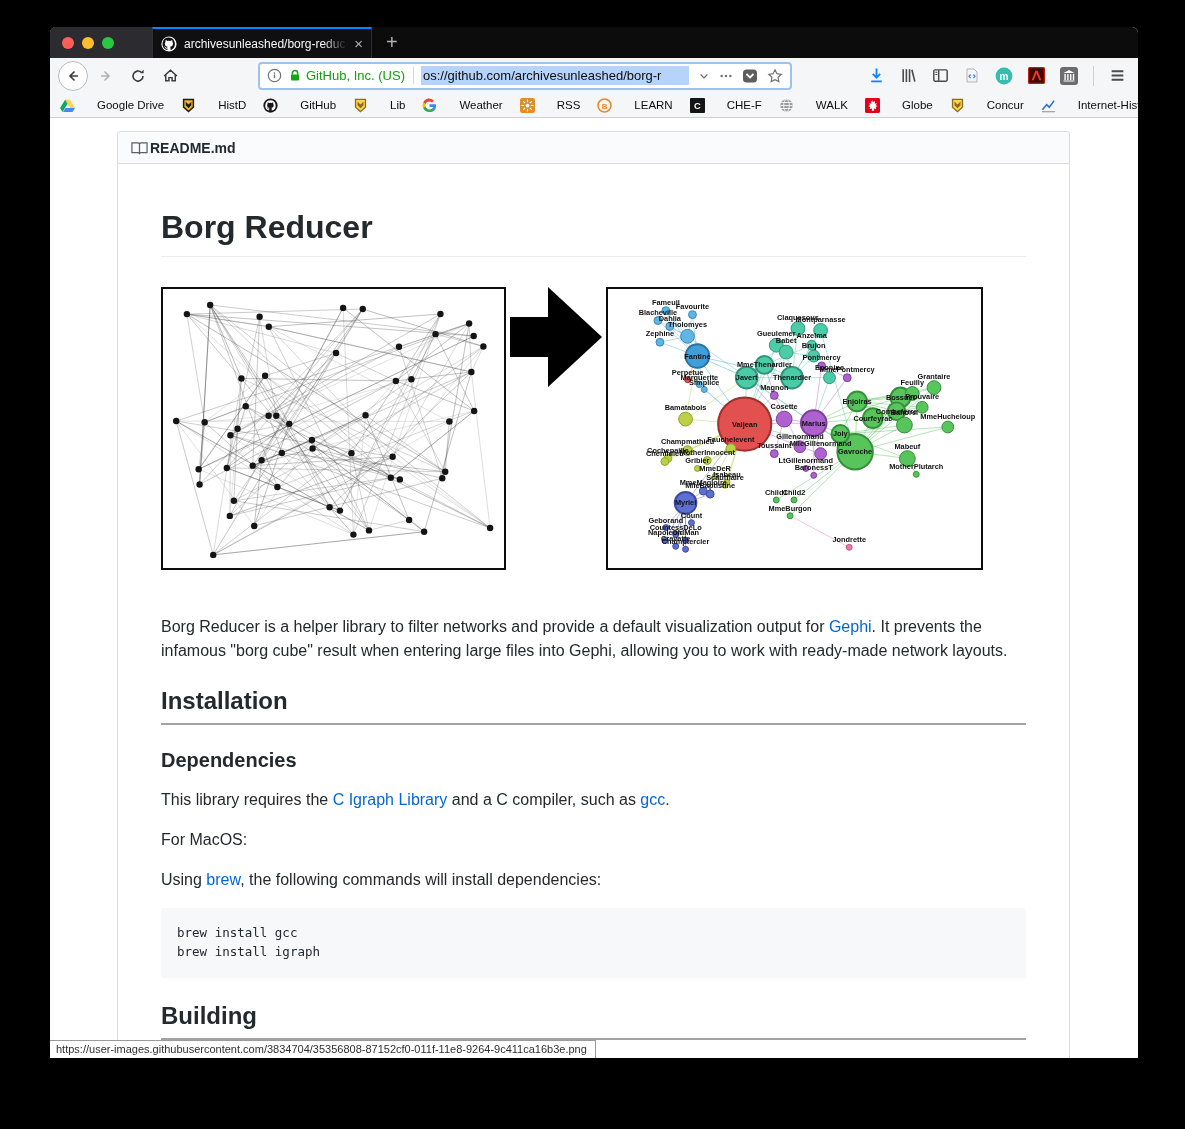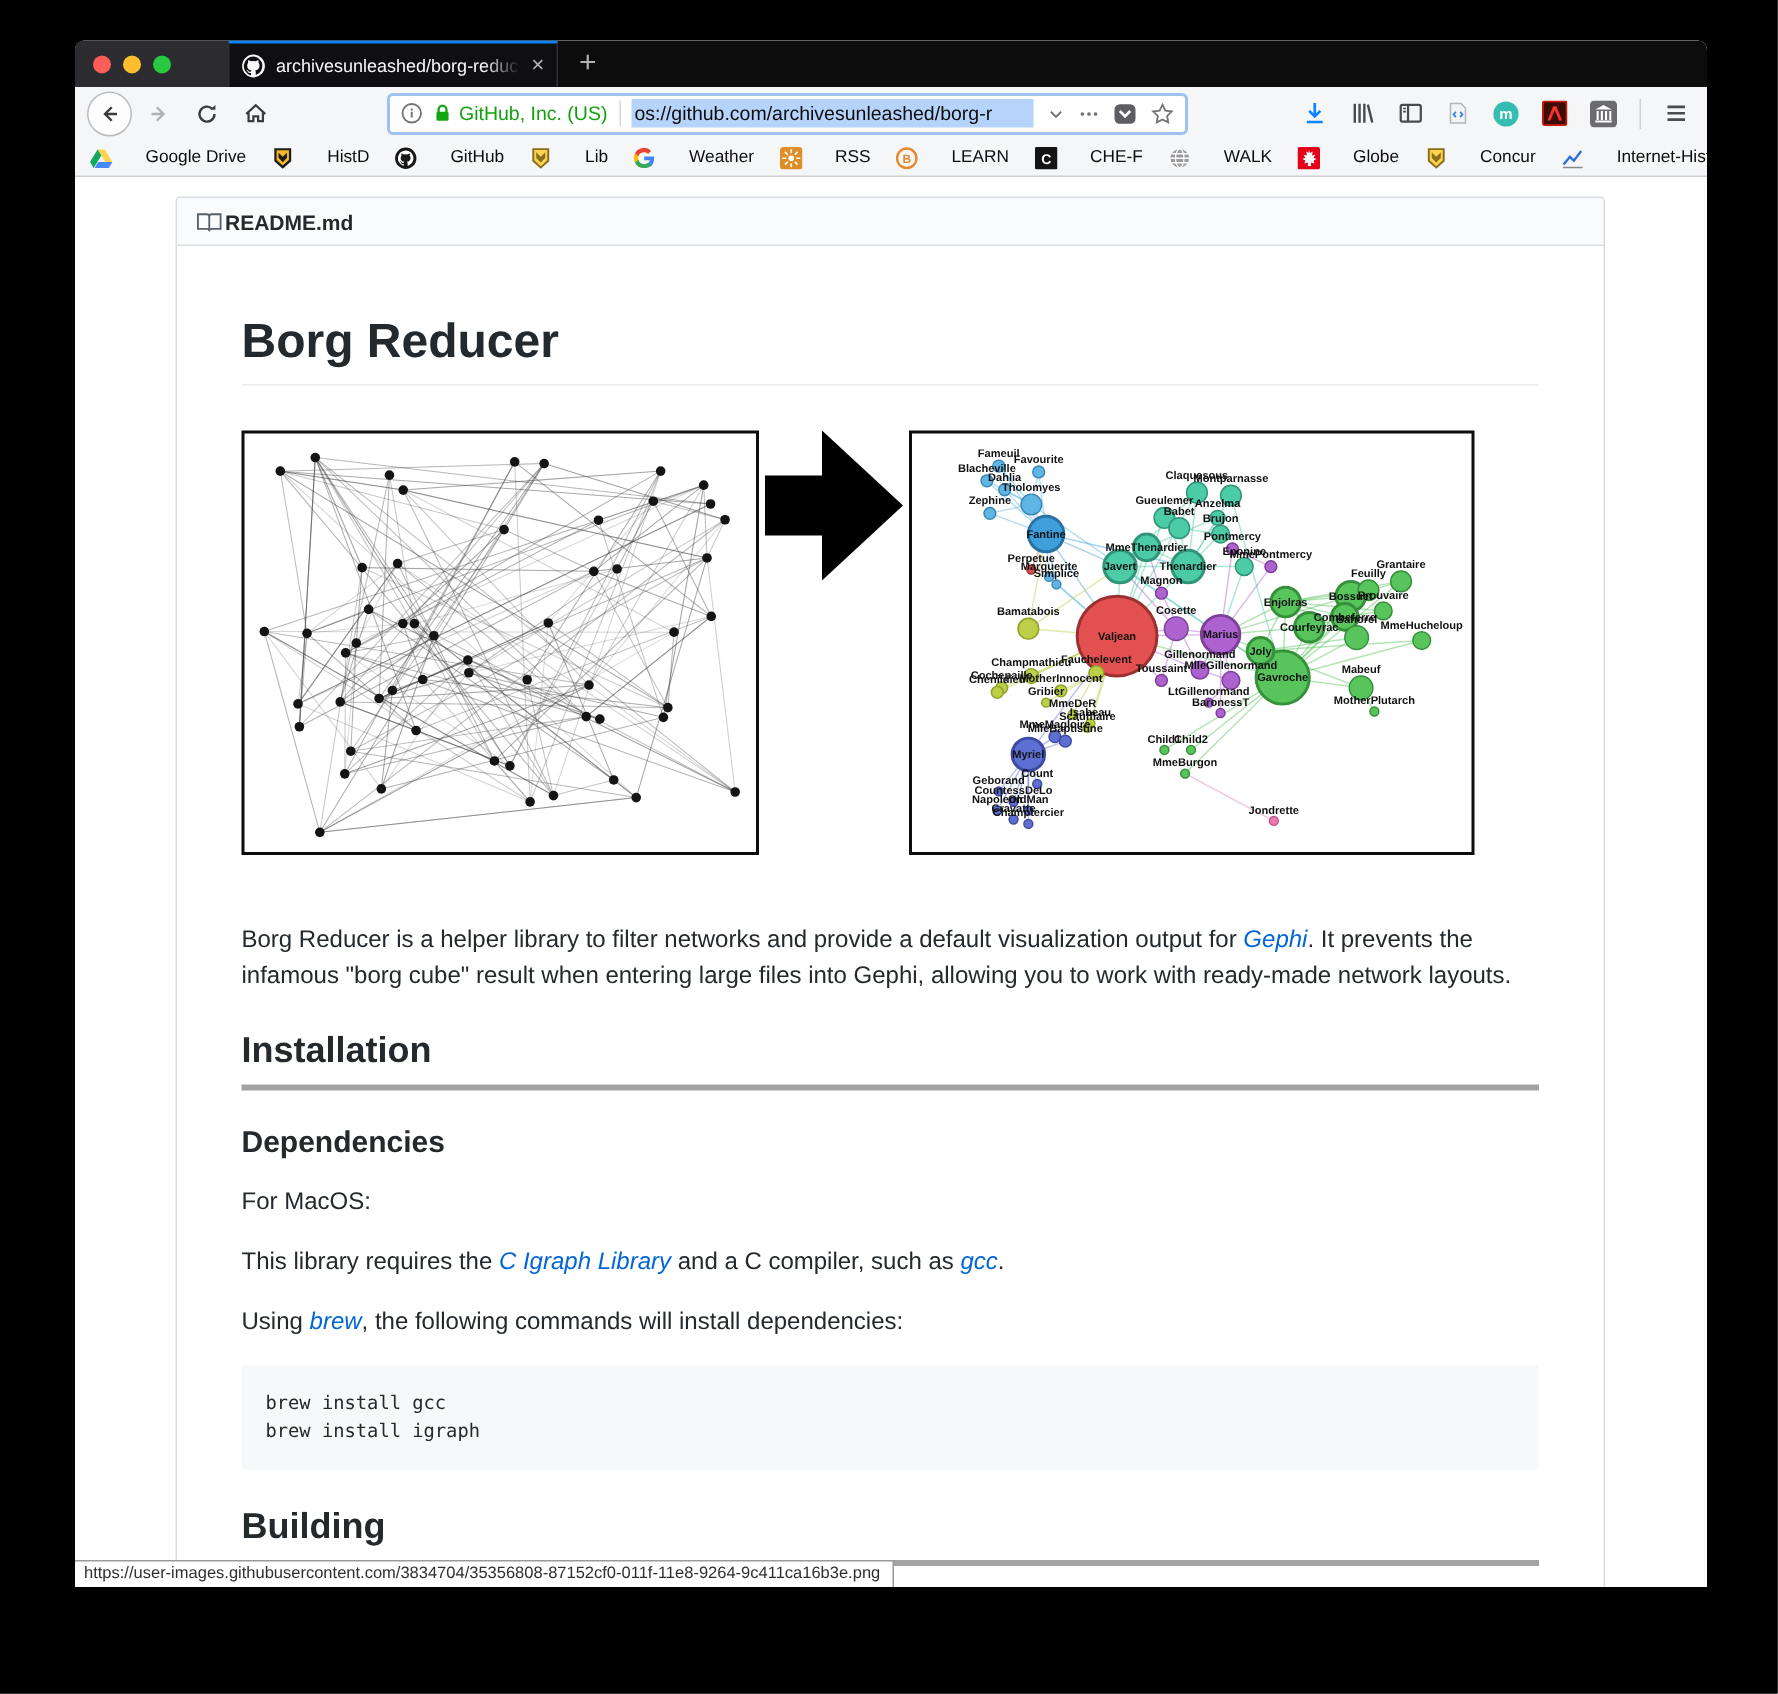--- a/index.html
+++ b/index.html
@@ -43,24 +43,24 @@
   .bm-ic svg { width:15px; height:15px; }
   .bm-label { font-size:11.5px; color:#0c0c0d; }
 
   
   .content { height:940px; background:#fff; overflow:hidden; position:relative; color:#24292e; }
   .readme-wrap { margin:13px 68px 0 67px; }
   .readme-head { height:33px; background:#fafbfc; border:1px solid #d9dce1; border-radius:3px 3px 0 0;
                  display:flex; align-items:center; gap:2px; padding:0 13px; font-size:14px; font-weight:700; }
   .readme-body { border:1px solid #d9dce1; border-top:none; background:#fff; padding:45px 43px 80px; font-size:16px; }
   .readme-body h1 { font-size:32px; font-weight:700; margin:0 0 16px; padding-bottom:10px; border-bottom:1px solid #eaecef; }
-  .readme-body h2 { font-size:24px; font-weight:700; margin:24px 0 16px; padding-bottom:8px; border-bottom:4px solid #a3a3a3; }
+  .readme-body h2 { font-size:24px; font-weight:700; margin:24px 0 16px; padding-bottom:8px; border-bottom:2px solid #a3a3a3; }
   .readme-body h3 { font-size:20px; font-weight:700; margin:24px 0 16px; }
   .readme-body p  { line-height:24px; margin:0 0 16px; }
-  .readme-body a  { color:#0366d6; text-decoration:none;font-style:italic; }
+  .readme-body a  { color:#0366d6; text-decoration:none; }
   pre.codeblock { background:#f6f8fa; border-radius:3px; padding:16px;
                   font-family:"DejaVu Sans Mono","Liberation Mono",monospace; font-size:12.5px;
                   line-height:1.5; color:#24292e; margin:0 0 16px; white-space:pre; }
   .fig-row { display:flex; align-items:flex-start; margin:30px 0 45px; }
   .fig-box { background:#fff; border:2px solid #0d0d0d; }
   .fig-arrow { margin:0 4px; }
 
   
   .statusbar { position:absolute; left:0; bottom:0; background:#fff; border:1px solid #9a9a9a;
                border-left:none; border-bottom:none; padding:2px 8px 3px 6px; font-size:11px; color:#2f2f31;
@@ -864,23 +864,23 @@
                 <text x="68" y="256" text-anchor="middle" font-size="7.5" font-weight="bold" fill="#111" font-family="Liberation Sans, sans-serif">Cravatte</text>
                 <text x="78" y="259" text-anchor="middle" font-size="7.5" font-weight="bold" fill="#111" font-family="Liberation Sans, sans-serif">Champtercier</text>
               </svg>
           </div>
 
           <p><span>Borg Reducer is a helper library to filter networks and provide a default visualization output for </span><a href="#">Gephi</a><span>. It prevents the infamous "borg cube" result when entering large files into Gephi, allowing you to work with ready-made network layouts.</span></p>
 
           <h2>Installation</h2>
           <h3>Dependencies</h3>
 
+          <p><span>This library requires the </span><a href="#">C Igraph Library</a><span> and a C compiler, such as </span><a href="#">gcc</a><span>.</span></p>
+
           <p>For MacOS:</p>
-
-          <p><span>This library requires the </span><a href="#">C Igraph Library</a><span> and a C compiler, such as </span><a href="#">gcc</a><span>.</span></p>
 
           <p><span>Using </span><a href="#">brew</a><span>, the following commands will install dependencies:</span></p>
 
           <pre class="codeblock">brew install gcc
 brew install igraph</pre>
 
           <h2>Building</h2>
         </div>
       </div>
     </div>

